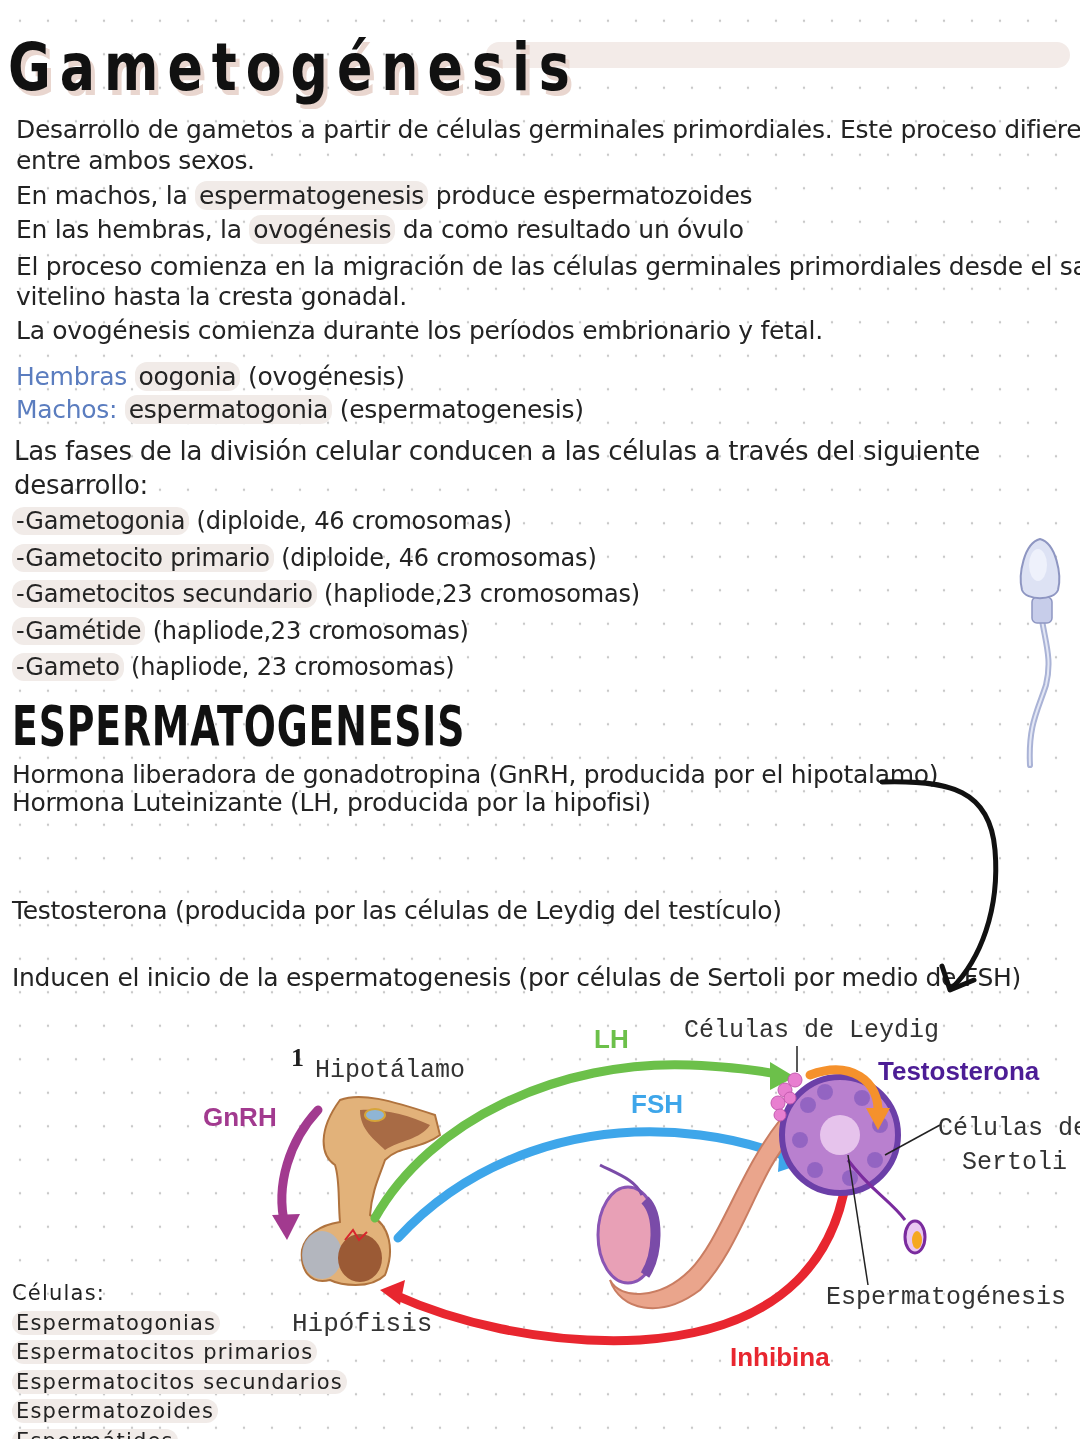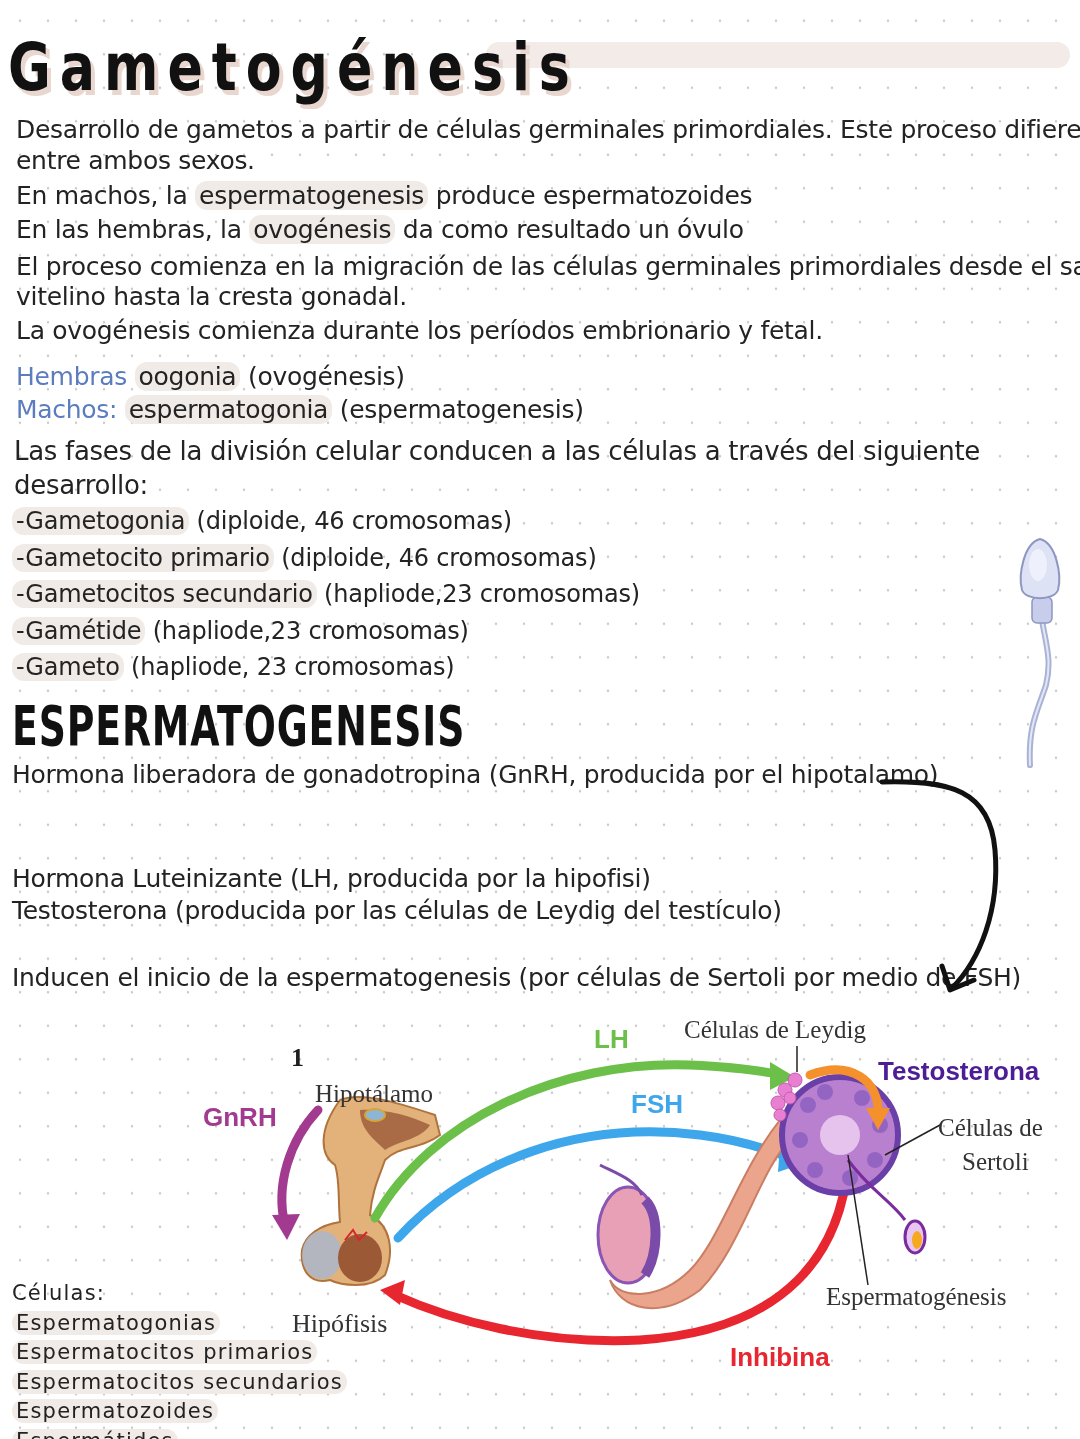--- a/index.html
+++ b/index.html
@@ -22,21 +22,21 @@
   .txt { font-size:25px; line-height:33px; color:#232323; white-space:nowrap; letter-spacing:-0.3px; }
   .hl { background:#f1ebe8; border-radius:12px; padding:0 4px; }
   .blue { color:#5b7dbf; }
   .h2 {
     left:12px; top:694px; font-family:"DejaVu Sans Condensed","DejaVu Sans", sans-serif;
     font-weight:bold; font-size:50px; color:#111; letter-spacing:1px;
     transform: scaleY(1.1) scaleX(0.84); transform-origin:left top;
   }
   .list { font-size:24px; line-height:36.5px; letter-spacing:-0.2px; }
   .cells { font-size:21px; line-height:29.6px; letter-spacing:1.2px; color:#222;margin-top:30px; }
-  .lbl { font-family:Liberation Serif, serif; font-size:25px; color:#333; white-space:nowrap; }
+  .lbl { font-family:Liberation Mono, monospace; font-size:25px; color:#333; white-space:nowrap; }
   .lblb { font-family:"Liberation Sans", sans-serif; font-weight:bold; font-size:26px; white-space:nowrap; }
 </style>
 </head>
 <body>
 
 <div class="abs title-bar"></div>
 <div class="abs title">Gametogénesis</div>
 
 <div class="abs txt" style="left:16px;top:113px;">Desarrollo de gametos a partir de células germinales primordiales. Este proceso difiere</div>
 <div class="abs txt" style="left:16px;top:144px;">entre ambos sexos.</div>
@@ -62,21 +62,21 @@
 <svg class="abs" style="left:1008px;top:535px;" width="60" height="240" viewBox="0 0 60 240">
   <path d="M34 85 C 38 110, 44 125, 38 150 C 30 175, 20 190, 22 230" stroke="#aab3d6" stroke-width="6" fill="none" stroke-linecap="round"></path>
   <path d="M34 85 C 38 110, 44 125, 38 150 C 30 175, 20 190, 22 230" stroke="#e3e7f5" stroke-width="2" fill="none" stroke-linecap="round"></path>
   <rect x="24" y="62" width="20" height="26" rx="5" fill="#c7cdea" stroke="#8e96c2" stroke-width="1.5"></rect>
   <path d="M32 4 C 48 8, 54 40, 50 55 C 46 66, 18 66, 14 55 C 10 40, 16 8, 32 4 Z" fill="#dde2f4" stroke="#8e96c2" stroke-width="2"></path>
   <ellipse cx="30" cy="30" rx="9" ry="16" fill="#eef1fb"></ellipse>
 </svg>
 
 <div class="abs h2">ESPERMATOGENESIS</div>
 <div class="abs txt" style="left:12px;top:758px;">Hormona liberadora de gonadotropina (GnRH, producida por el hipotalamo)</div>
-<div class="abs txt" style="left:12px;top:862px;">Hormona Luteinizante (LH, producida por la hipofisi)</div>
+<div class="abs txt" style="left:12px;top:786px;">Hormona Luteinizante (LH, producida por la hipofisi)</div>
 <div class="abs txt" style="left:12px;top:894px;">Testosterona (producida por las células de Leydig del testículo)</div>
 <div class="abs txt" style="left:12px;top:961px;">Inducen el inicio de la espermatogenesis (por células de Sertoli por medio de FSH)</div>
 
 <svg class="abs" style="left:870px;top:770px;" width="140" height="230" viewBox="0 0 140 230">
   <path d="M12 12 C 80 10, 120 20, 125 80 C 130 140, 110 190, 82 218" stroke="#111" stroke-width="5" fill="none" stroke-linecap="round"></path>
   <path d="M72 196 L 80 220 L 104 210" stroke="#111" stroke-width="5" fill="none" stroke-linecap="round" stroke-linejoin="round"></path>
 </svg>
 
 <svg class="abs" style="left:180px;top:1010px;" width="900" height="380" viewBox="180 1010 900 380">
 
@@ -131,21 +131,21 @@
   <path d="M848 1160 C 870 1190, 890 1200, 905 1220" stroke="#7a2b9e" stroke-width="3" fill="none"></path>
   <ellipse cx="915" cy="1237" rx="10" ry="16" fill="#e9c6f1" stroke="#7a2b9e" stroke-width="3"></ellipse>
   <ellipse cx="917" cy="1240" rx="5" ry="9" fill="#f5a820"></ellipse>
 
   <path d="M797 1046 L 797 1072" stroke="#222" stroke-width="1.5"></path>
   <path d="M940 1125 L 885 1155" stroke="#222" stroke-width="1.5"></path>
   <path d="M848 1155 L 868 1285" stroke="#222" stroke-width="1.5"></path>
 </svg>
 
 <div class="abs" style="left:291px;top:1043px;font-family:'Liberation Serif',serif;font-weight:bold;font-size:26px;">1</div>
-<div class="abs lbl" style="left:315px;top:1056px;margin-top:24px;">Hipotálamo</div>
+<div class="abs lbl" style="left:315px;top:1056px;">Hipotálamo</div>
 <div class="abs lblb" style="left:203px;top:1102px;color:#a23a8f;">GnRH</div>
 <div class="abs lbl" style="left:292px;top:1309px;font-size:26px;">Hipófisis</div>
 <div class="abs lblb" style="left:594px;top:1024px;color:#6cc04a;">LH</div>
 <div class="abs lbl" style="left:684px;top:1016px;">Células de Leydig</div>
 <div class="abs lblb" style="left:878px;top:1056px;color:#4c1d95;">Testosterona</div>
 <div class="abs lblb" style="left:631px;top:1089px;color:#3ea6ea;">FSH</div>
 <div class="abs lbl" style="left:938px;top:1114px;">Células de</div>
 <div class="abs lbl" style="left:962px;top:1148px;">Sertoli</div>
 <div class="abs lbl" style="left:826px;top:1283px;">Espermatogénesis</div>
 <div class="abs lblb" style="left:730px;top:1342px;color:#e8262f;">Inhibina</div>

